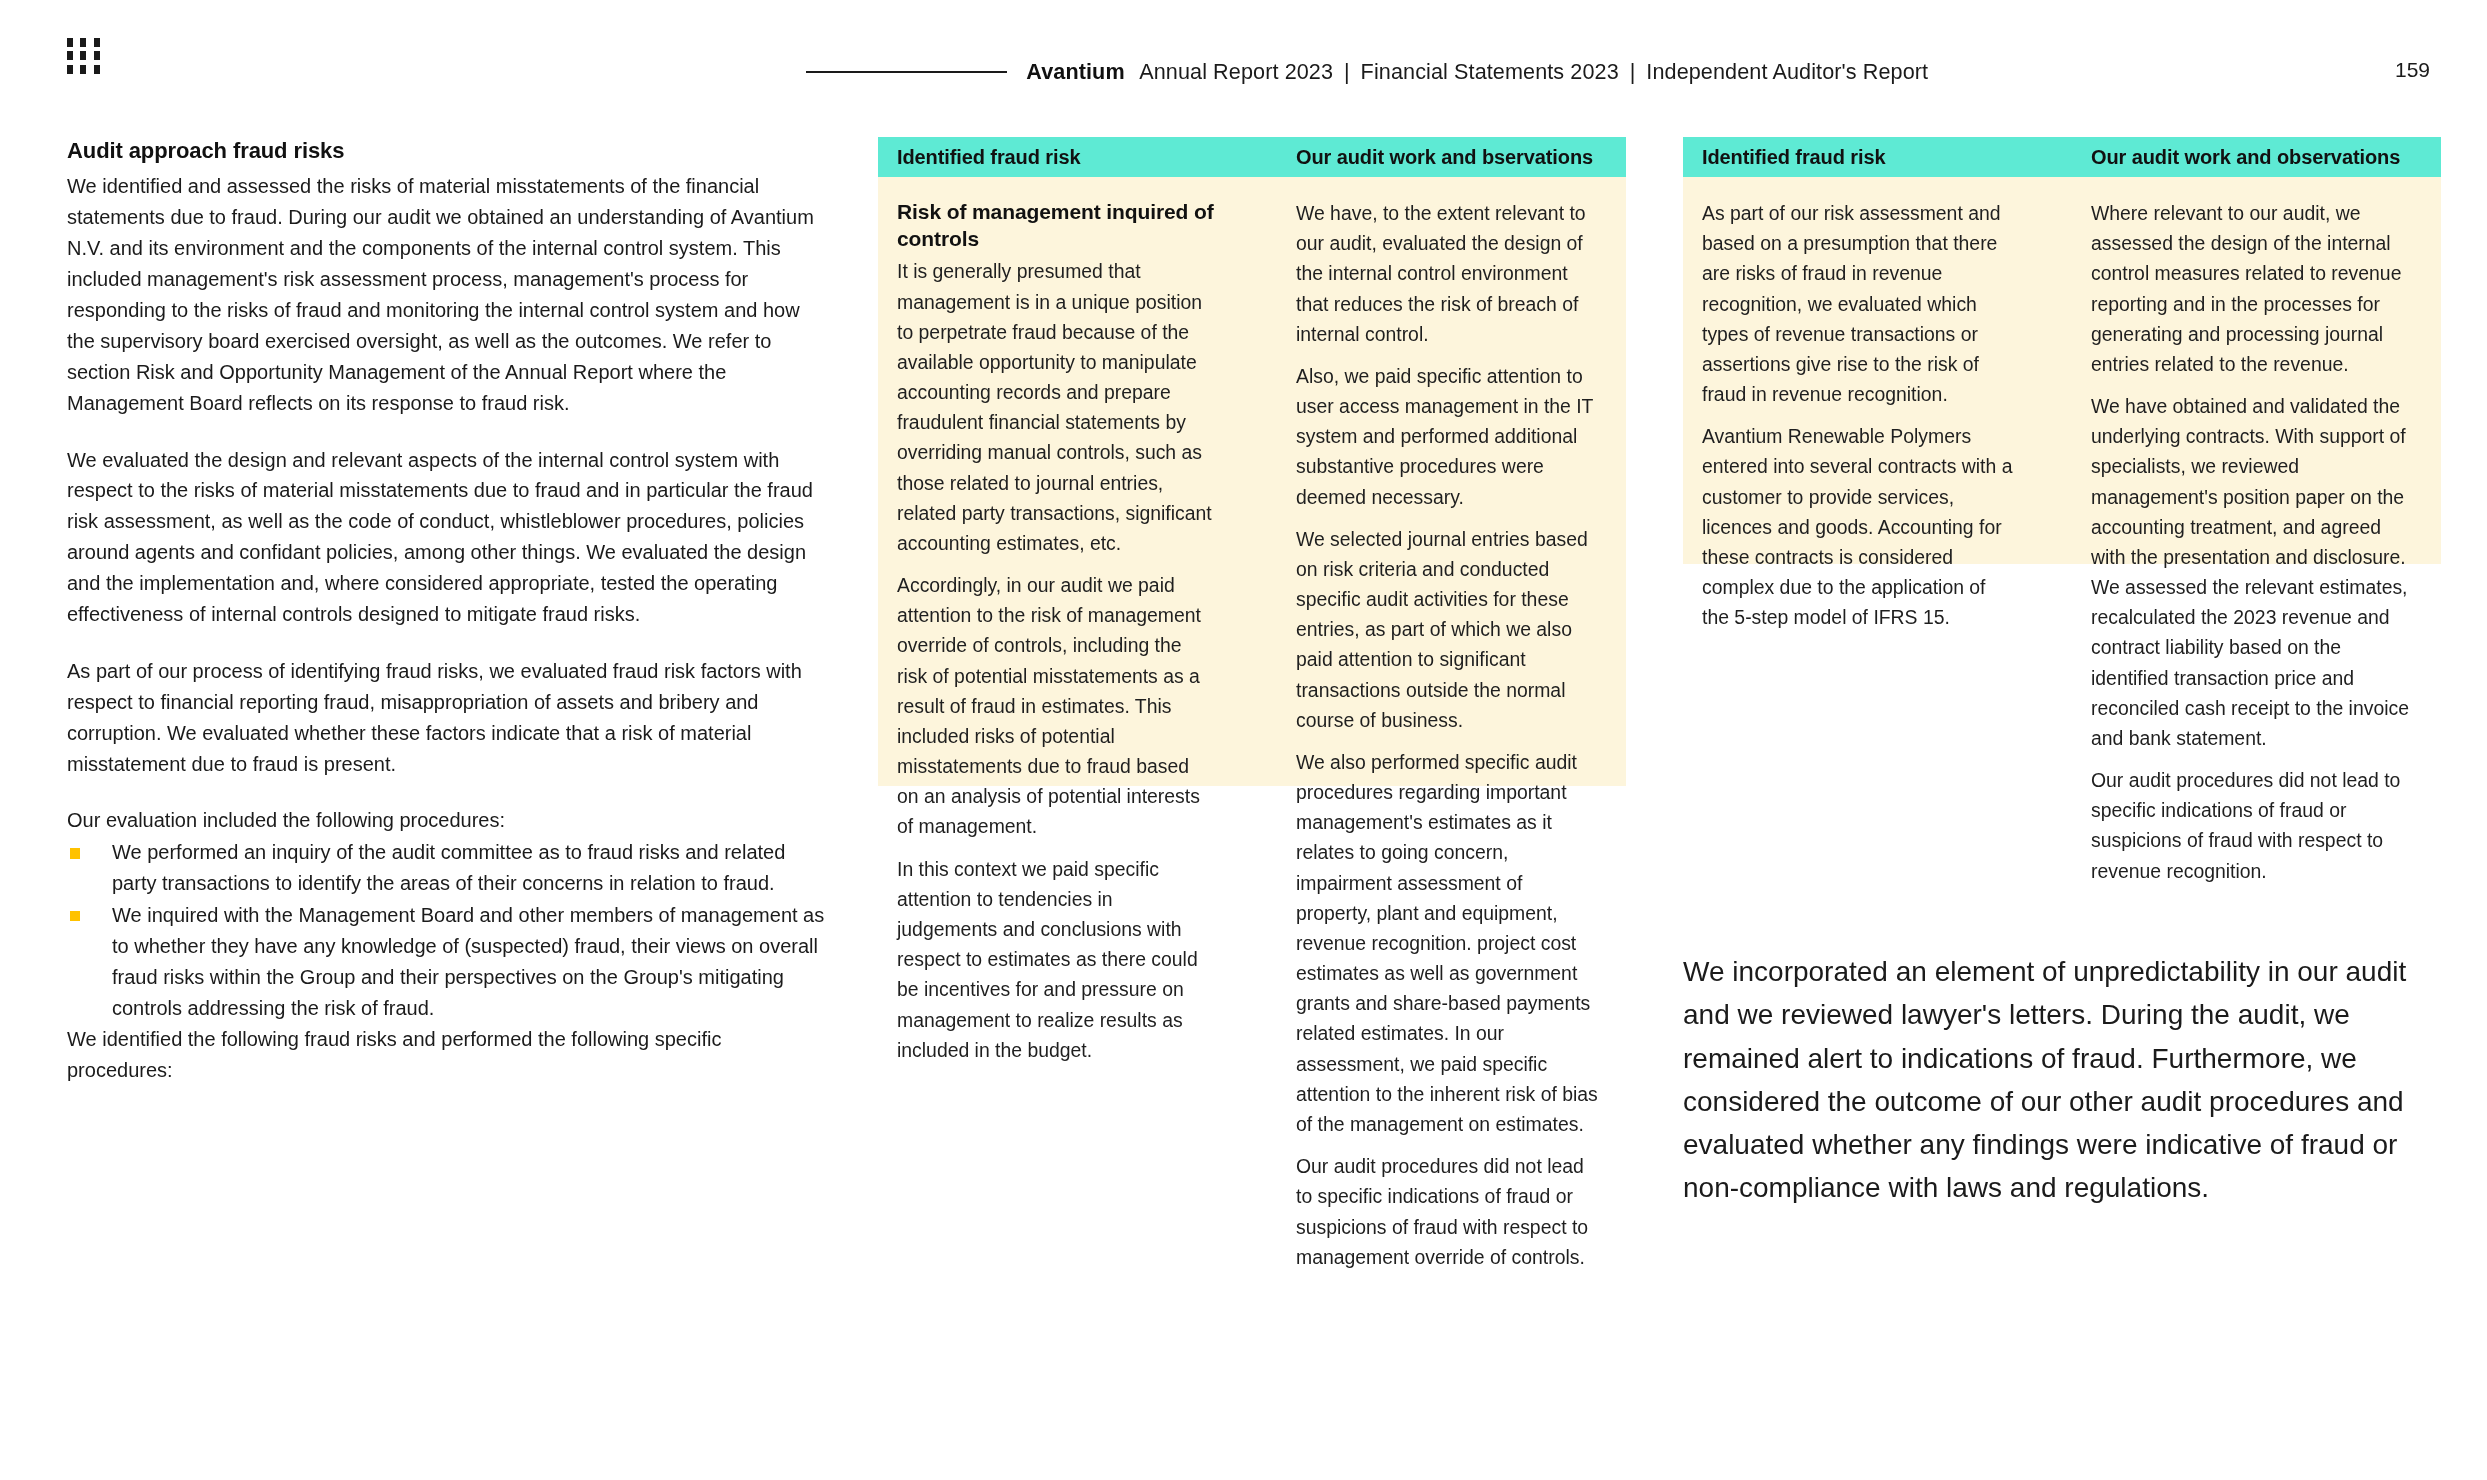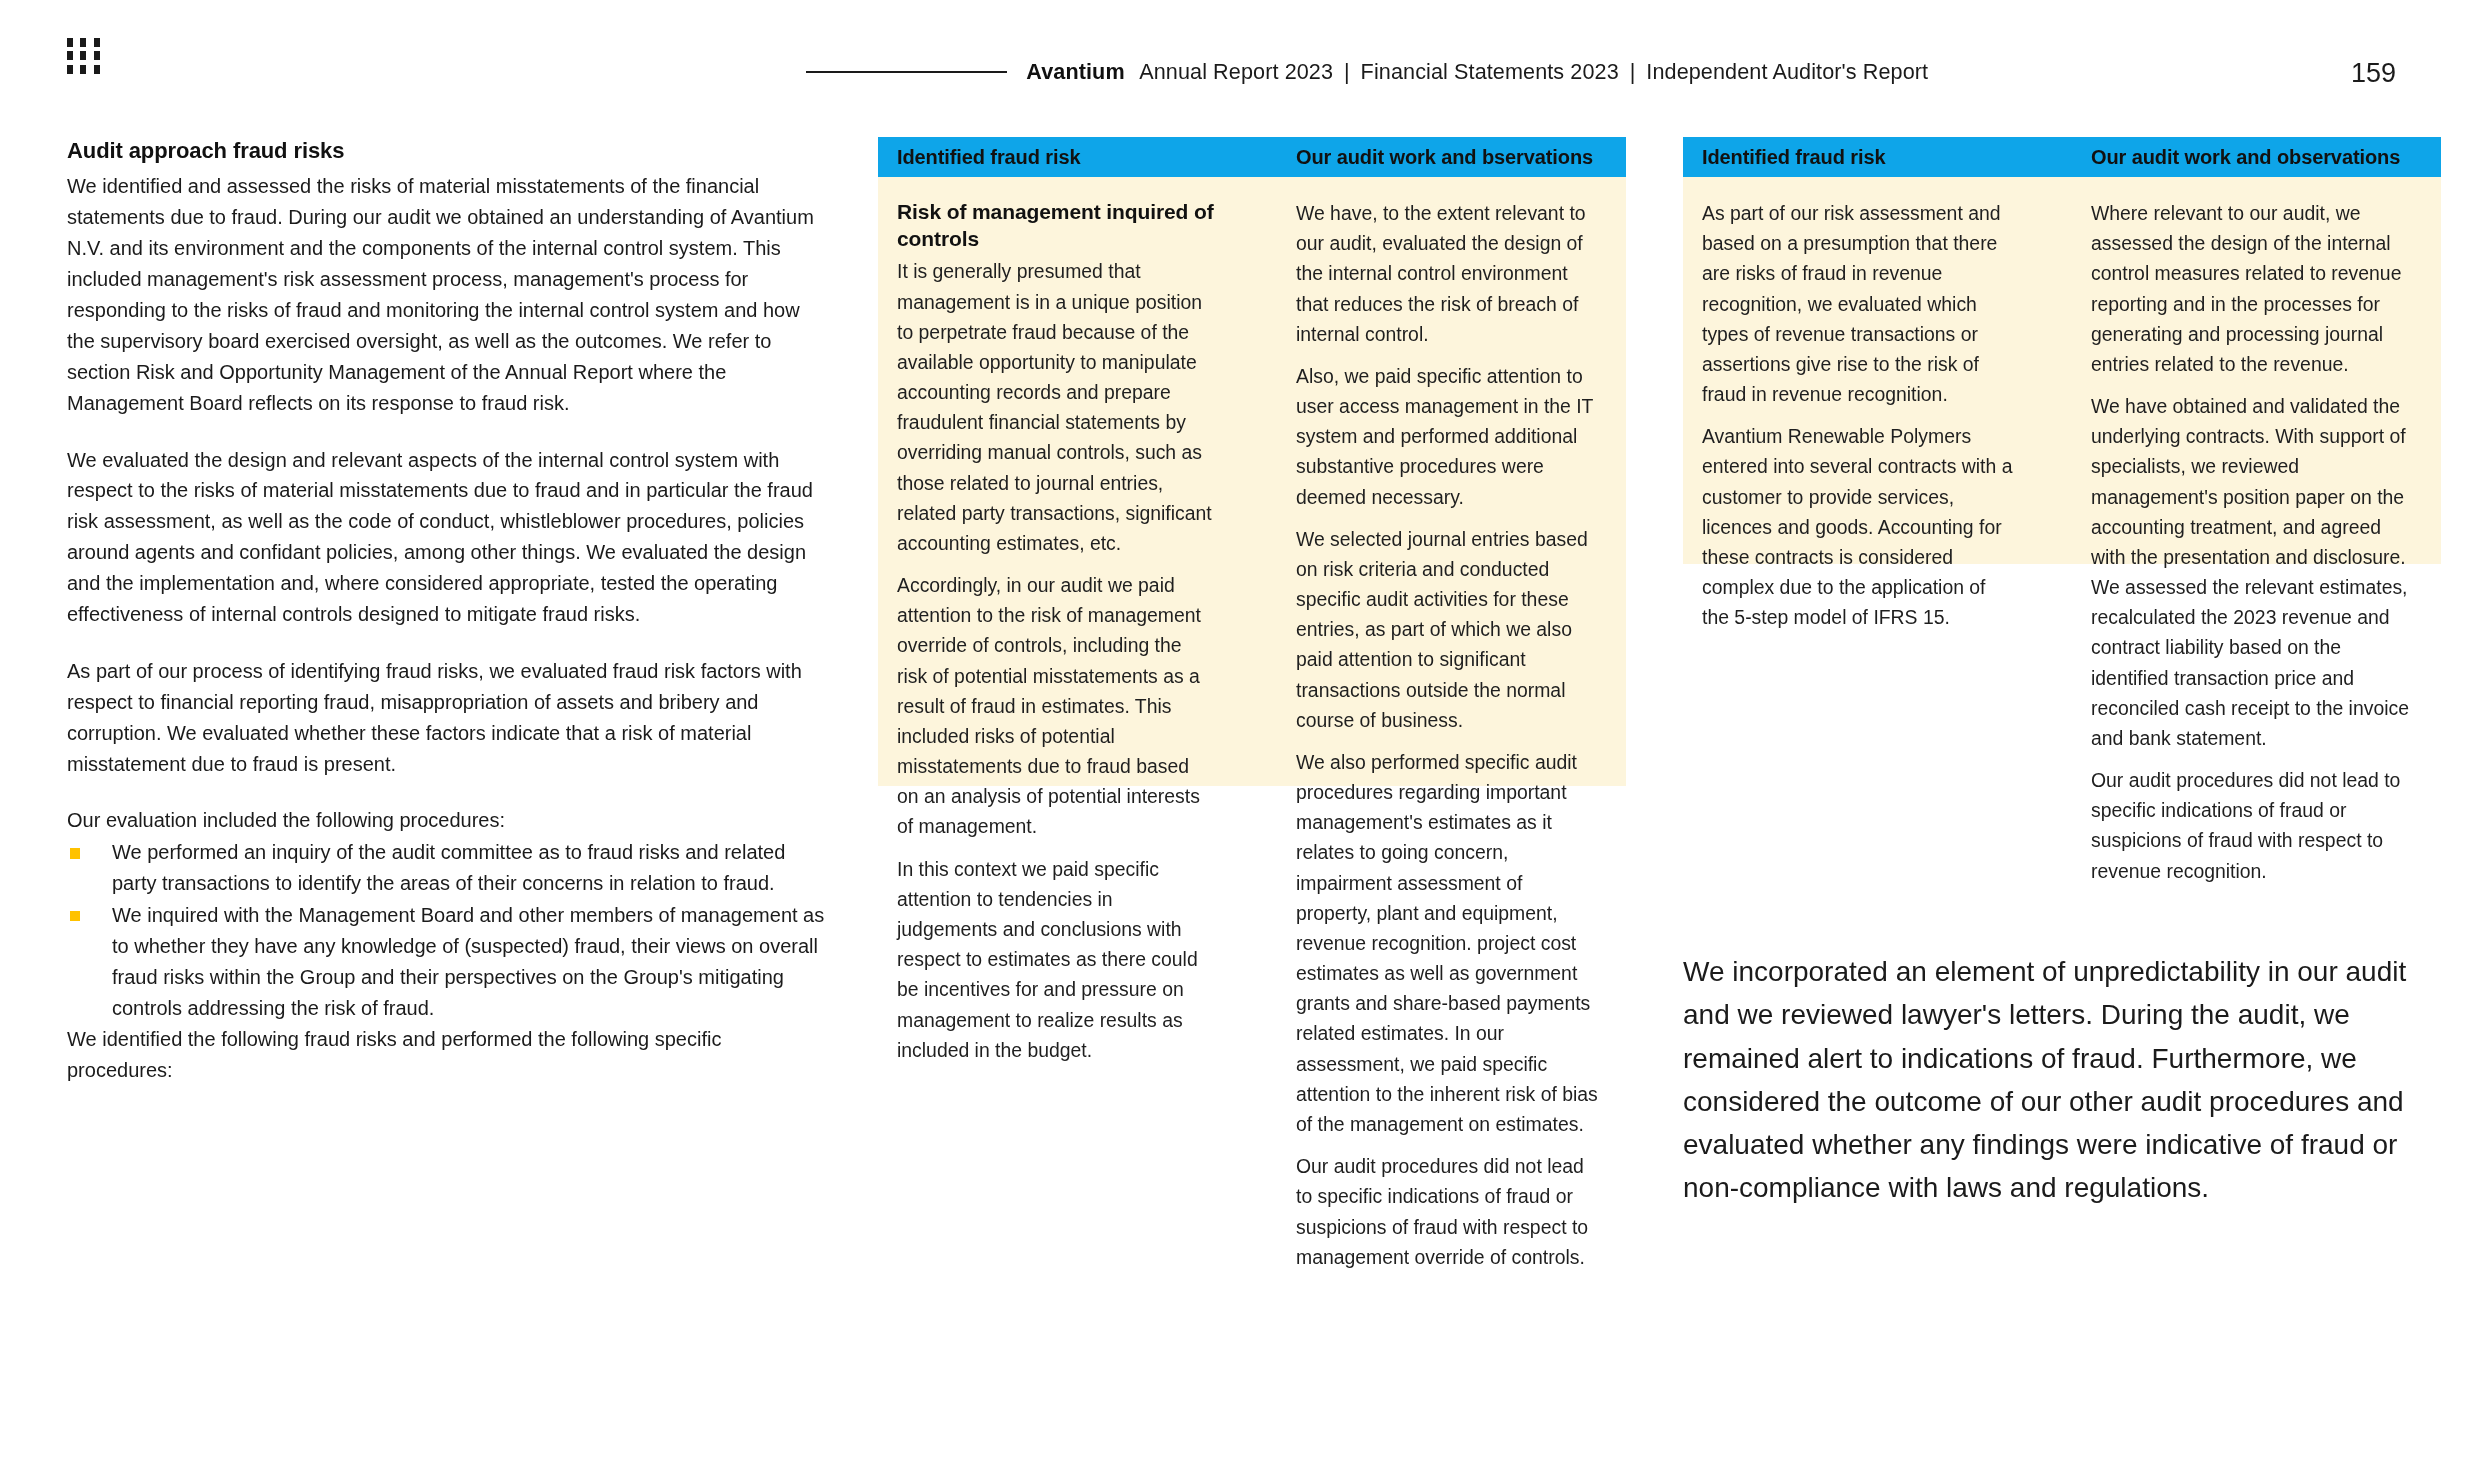--- a/index.html
+++ b/index.html
@@ -26,22 +26,22 @@
     position: absolute; left: 806px; top: 59px;
     display: flex; align-items: center; gap: 2px;
     font-size: 21.6px; letter-spacing: 0.1px;
   }
   .header-rule { width: 201px; height: 2.9px; background: #1a1a1a; margin-right: 17.3px; }
   .header-brand { font-weight: 700; color: #111; margin-right: 12.5px; }
   .header-crumbs { color: #1b1b1b; white-space: nowrap; }
   .header-crumbs .sep { padding: 0 4.8px; }
 
   .page-num {
-    position: absolute; right: 91px; top: 58px;
-    font-size: 27px; color: #1b1b1b; text-align: right;
+    position: absolute; right: 57px; top: 58px;
+    font-size: 21px; color: #1b1b1b; text-align: right;
   }
 
   
   .col-left {
     position: absolute; left: 67px; top: 137px; width: 758px;
     font-size: 20px; line-height: 1.545; color: #1b1b1b;
   }
   .col-left h2 {
     font-size: 22px; font-weight: 700; color: #111;
     line-height: 1.3; margin-bottom: 5.8px; letter-spacing: -0.1px;
@@ -56,21 +56,21 @@
     position: absolute; left: 2.9px; top: 10.6px;
     width: 10.6px; height: 10.6px; background: #FFC200;
   }
 
   
   .risk-table {
     position: absolute;
     background: #FDF5DC;
   }
   .risk-table .thead {
-    display: flex; background: #0ea5e9; height: 40px; align-items: center;
+    display: flex; background: #5eead4; height: 40px; align-items: center;
   }
   .risk-table .thead .th {
     font-size: 20px; font-weight: 700; color: #111; letter-spacing: -0.1px;
   }
   .risk-table .tbody { display: flex; }
   .risk-table .cell {
     font-size: 19.4px; line-height: 1.555; color: #1f1f1f;
   }
   .risk-table .cell h3 {
     font-size: 21px; font-weight: 700; color: #111;

